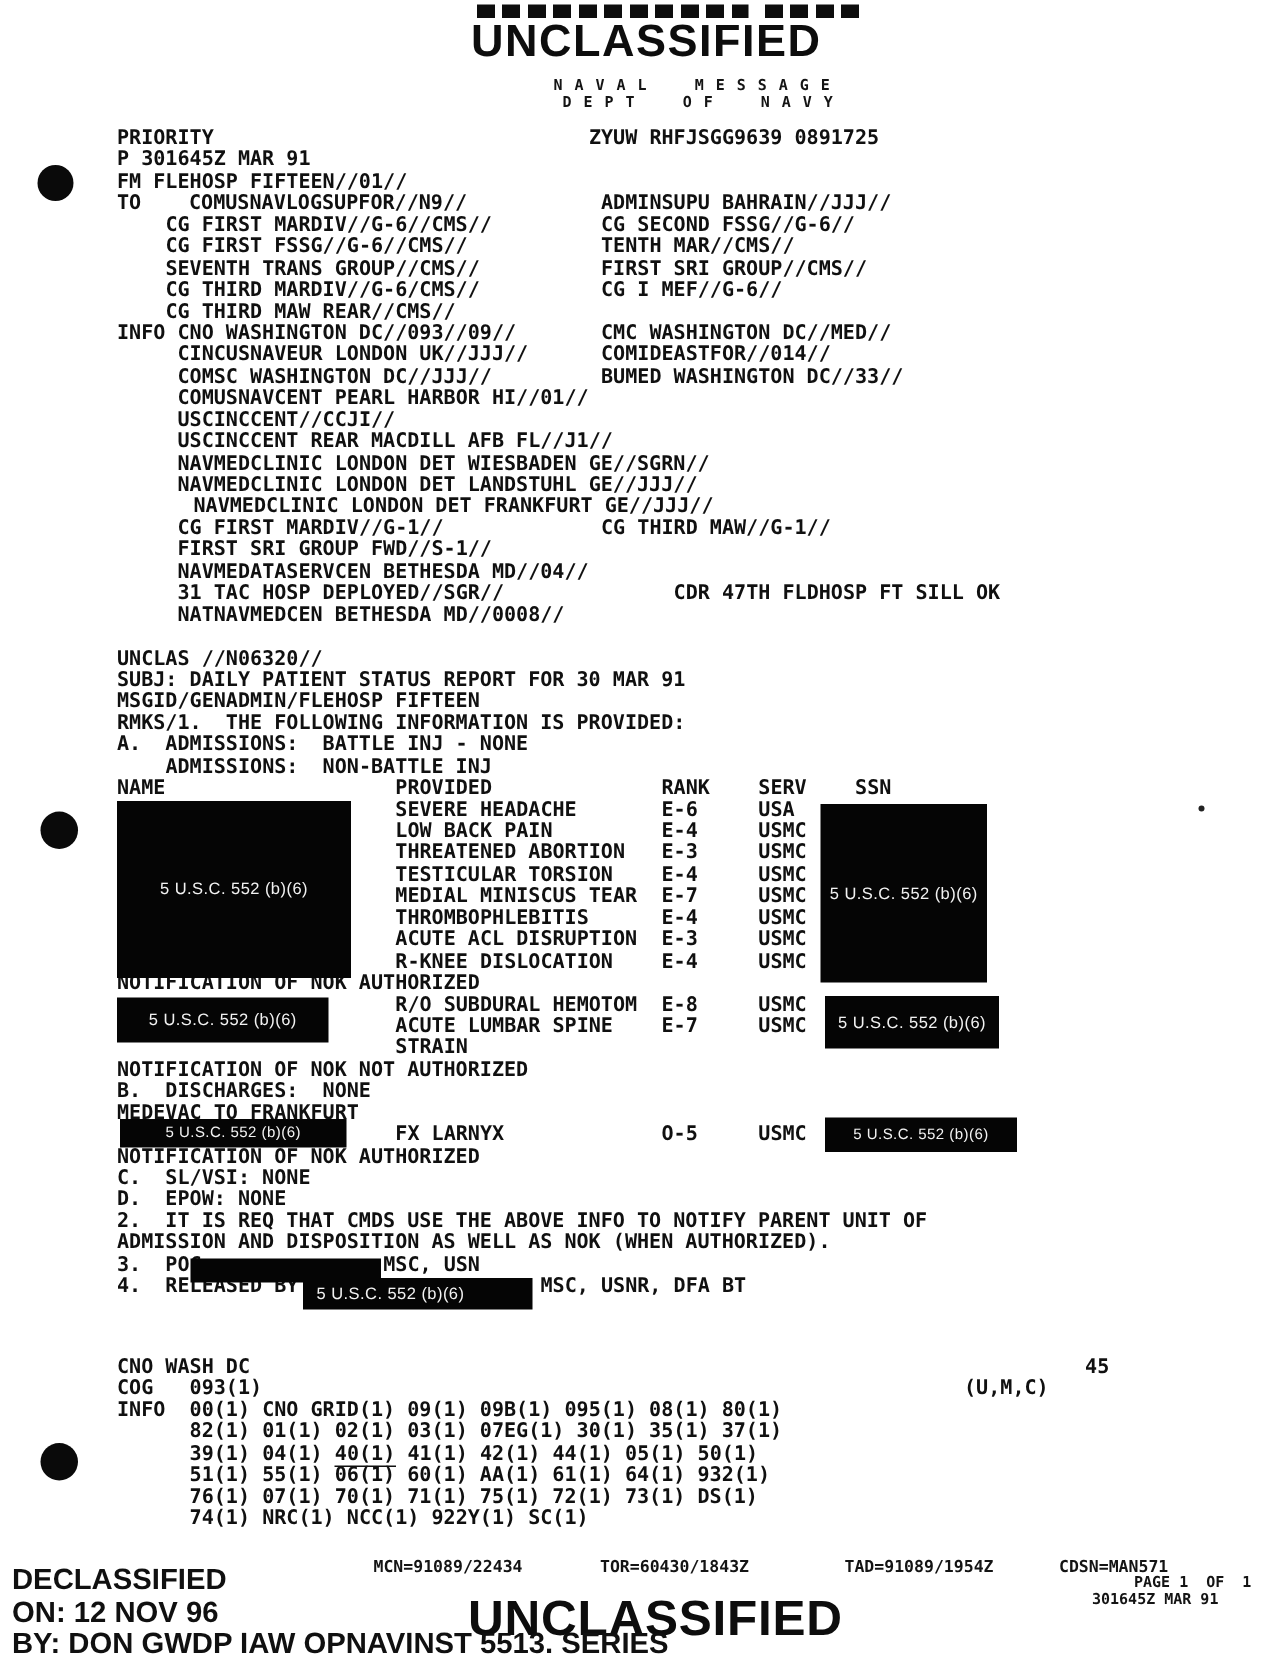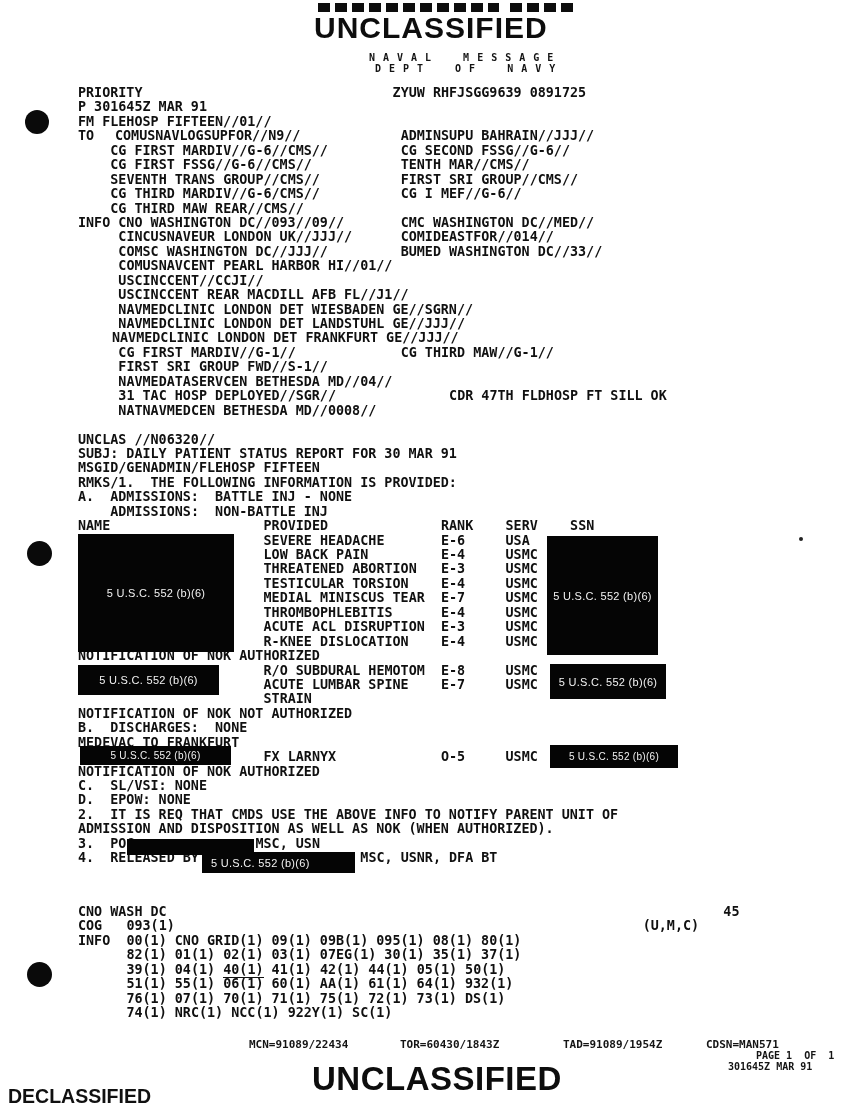--- a/index.html
+++ b/index.html
@@ -43,21 +43,21 @@
   .f-mcn  { left:205px; top:1039px; }
   .f-tor  { left:356px; top:1039px; }
   .f-tad  { left:519px; top:1039px; }
   .f-cdsn { left:662px; top:1039px; }
   .f-page { left:712px; top:1050px; font-size:10px; }
   .f-dtg  { left:684px; top:1061px; font-size:10px;text-align:right; }
 
   .botclass { position:absolute; left:312px; top:1062px;
               font:bold 33px/1 "Liberation Sans", sans-serif; color:#0d0d0d; letter-spacing:0.5px; }
 
-  .declass { position:absolute; left:8px; font:bold 19.5px/1 "Liberation Sans", sans-serif; color:#101010; white-space:pre;margin-top:43px; }
+  .declass { position:absolute; left:8px; font:bold 19.5px/1 "Liberation Sans", sans-serif; color:#101010; white-space:pre; }
   .d1 { top:1044px; }
   .d2 { top:1066px; }
   .d3 { top:1087px; }
 </style>
 </head>
 <body>
 
 <div class="page">
 
   <div class="dashbar dash1"></div>
@@ -77,21 +77,21 @@
         <span class="seg" style="left: 314.613px;">ZYUW RHFJSGG9639 0891725</span>
       </div>
       <div class="tline">
         <span class="seg" style="left: 0px;">P 301645Z MAR 91</span>
       </div>
       <div class="tline">
         <span class="seg" style="left: 0px;">FM FLEHOSP FIFTEEN//01//</span>
       </div>
       <div class="tline">
         <span class="seg" style="left: 0px;">TO</span>
-        <span class="seg" style="left: 37px;">COMUSNAVLOGSUPFOR//N9//</span>
+        <span class="seg" style="left: 48px;">COMUSNAVLOGSUPFOR//N9//</span>
         <span class="seg" style="left: 322.68px;">ADMINSUPU BAHRAIN//JJJ//</span>
       </div>
       <div class="tline">
         <span class="seg" style="left: 32.268px;">CG FIRST MARDIV//G-6//CMS//</span>
         <span class="seg" style="left: 322.68px;">CG SECOND FSSG//G-6//</span>
       </div>
       <div class="tline">
         <span class="seg" style="left: 32.268px;">CG FIRST FSSG//G-6//CMS//</span>
         <span class="seg" style="left: 322.68px;">TENTH MAR//CMS//</span>
       </div>
@@ -127,21 +127,21 @@
       <div class="tline">
         <span class="seg" style="left: 40.335px;">USCINCCENT REAR MACDILL AFB FL//J1//</span>
       </div>
       <div class="tline">
         <span class="seg" style="left: 40.335px;">NAVMEDCLINIC LONDON DET WIESBADEN GE//SGRN//</span>
       </div>
       <div class="tline">
         <span class="seg" style="left: 40.335px;">NAVMEDCLINIC LONDON DET LANDSTUHL GE//JJJ//</span>
       </div>
       <div class="tline">
-        <span class="seg" style="left: 34px;">NAVMEDCLINIC LONDON DET FRANKFURT GE//JJJ//</span>
+        <span class="seg" style="left: 51px;">NAVMEDCLINIC LONDON DET FRANKFURT GE//JJJ//</span>
       </div>
       <div class="tline">
         <span class="seg" style="left: 40.335px;">CG FIRST MARDIV//G-1//</span>
         <span class="seg" style="left: 322.68px;">CG THIRD MAW//G-1//</span>
       </div>
       <div class="tline">
         <span class="seg" style="left: 40.335px;">FIRST SRI GROUP FWD//S-1//</span>
       </div>
       <div class="tline">
         <span class="seg" style="left: 40.335px;">NAVMEDATASERVCEN BETHESDA MD//04//</span>

